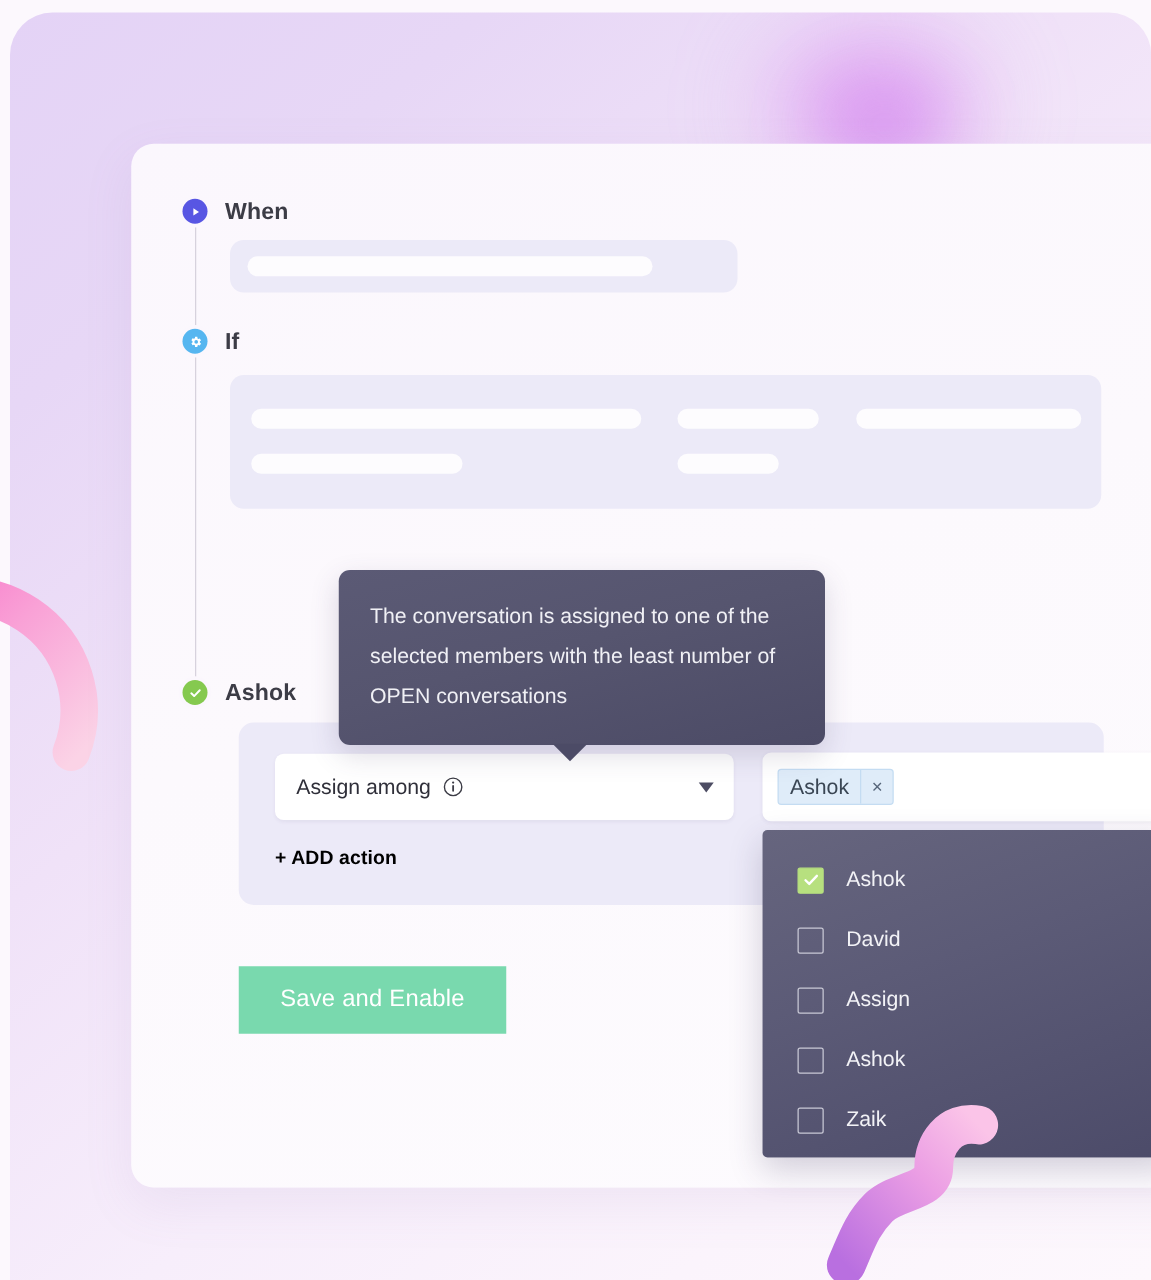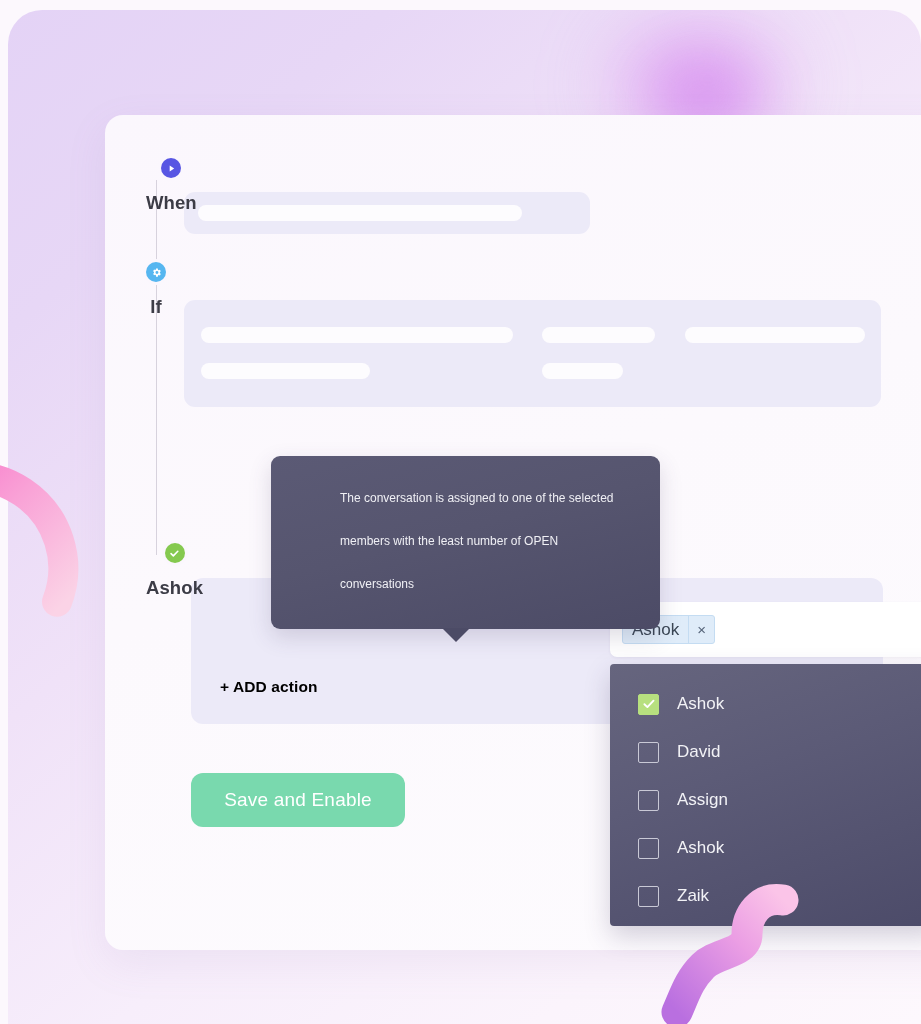--- a/index.html
+++ b/index.html
@@ -119,21 +119,20 @@
     z-index: 11;
   }
 
   
   .step {
     position: absolute;
     display: flex;
     align-items: center;
     gap: 14px;
     z-index: 13;
-    flex-direction: column;
   }
   .step-icon {
     width: 20px; height: 20px;
     border-radius: 50%;
     display: flex; align-items: center; justify-content: center;
     flex: none;
   }
   .step-icon.when  { background: #5856e3; box-shadow: 0 0 0 3px rgba(251,247,253,1); }
   .step-icon.if    { background: #56b6f0; box-shadow: 0 0 0 3px rgba(251,247,253,1); }
   .step-icon.then  { background: #85c94f; box-shadow: 0 0 0 3px rgba(251,247,253,1); }
@@ -310,45 +309,44 @@
     left: 271px;
     top: 456px;
     width: 389px;
     border-radius: 9px;
     background: linear-gradient(165deg, #5b5a75 0%, #56556f 45%, #4c4b66 100%);
     padding: 21px 25px 23px 25px;
     z-index: 35;
     box-shadow: 0 8px 22px rgba(70,60,100,.18);
   }
   .tooltip-text {
-    font-size: 12px;
-    line-height: 43px;
+    font-size: 17px;
+    line-height: 32px;
     color: #f0f0f5;
-    margin-left: 44px;
   }
   .tooltip-arrow {
     position: absolute;
     left: 44%;
     bottom: -13px;
     width: 0; height: 0;
     border-left: 14px solid transparent;
     border-right: 14px solid transparent;
     border-top: 14px solid #4c4b66;
   }
 
   
   .save-btn {
     position: absolute;
     left: 191px;
     top: 773px;
     width: 214px;
     height: 54px;
     background: #79d9ae;
     border: none;
-    border-radius: 12px;
+    border-radius: 0;
     color: #ffffff;
     font-size: 19px;
     font-family: "Liberation Sans", sans-serif;
     letter-spacing: .2px;
     cursor: pointer;
     z-index: 14;
   }
 </style>
 </head>
 <body>
@@ -408,20 +406,31 @@
     <span class="step-icon then">
       <svg width="11" height="11" viewBox="0 0 14 14">
         <path d="M2.6 7.2 L5.5 10 L11.2 4.1" fill="none" stroke="#fff" stroke-width="2" stroke-linecap="round" stroke-linejoin="round"></path>
       </svg>
     </span>
     <span class="step-label">Ashok</span>
   </div>
 
   <div class="then-card"></div>
 
+  <div class="assign-select">
+    <span class="assign-label">Assign among</span>
+    <span class="info-icon">
+      <svg width="17" height="17" viewBox="0 0 20 20">
+        <circle cx="10" cy="10" r="8.2" fill="none" stroke="#3c3c46" stroke-width="1.3"></circle>
+        <circle cx="10" cy="5.9" r="1.05" fill="#3c3c46"></circle>
+        <rect x="9.15" y="8.3" width="1.7" height="6.3" rx=".85" fill="#3c3c46"></rect>
+      </svg>
+    </span>
+    <span class="caret"></span>
+  </div>
 
   <div class="add-action">+ ADD action</div>
 
   <button class="save-btn">Save and Enable</button>
 
   <div class="members-box">
     <span class="chip">
       <span class="chip-label">Ashok</span>
       <span class="chip-close">×</span>
     </span>

